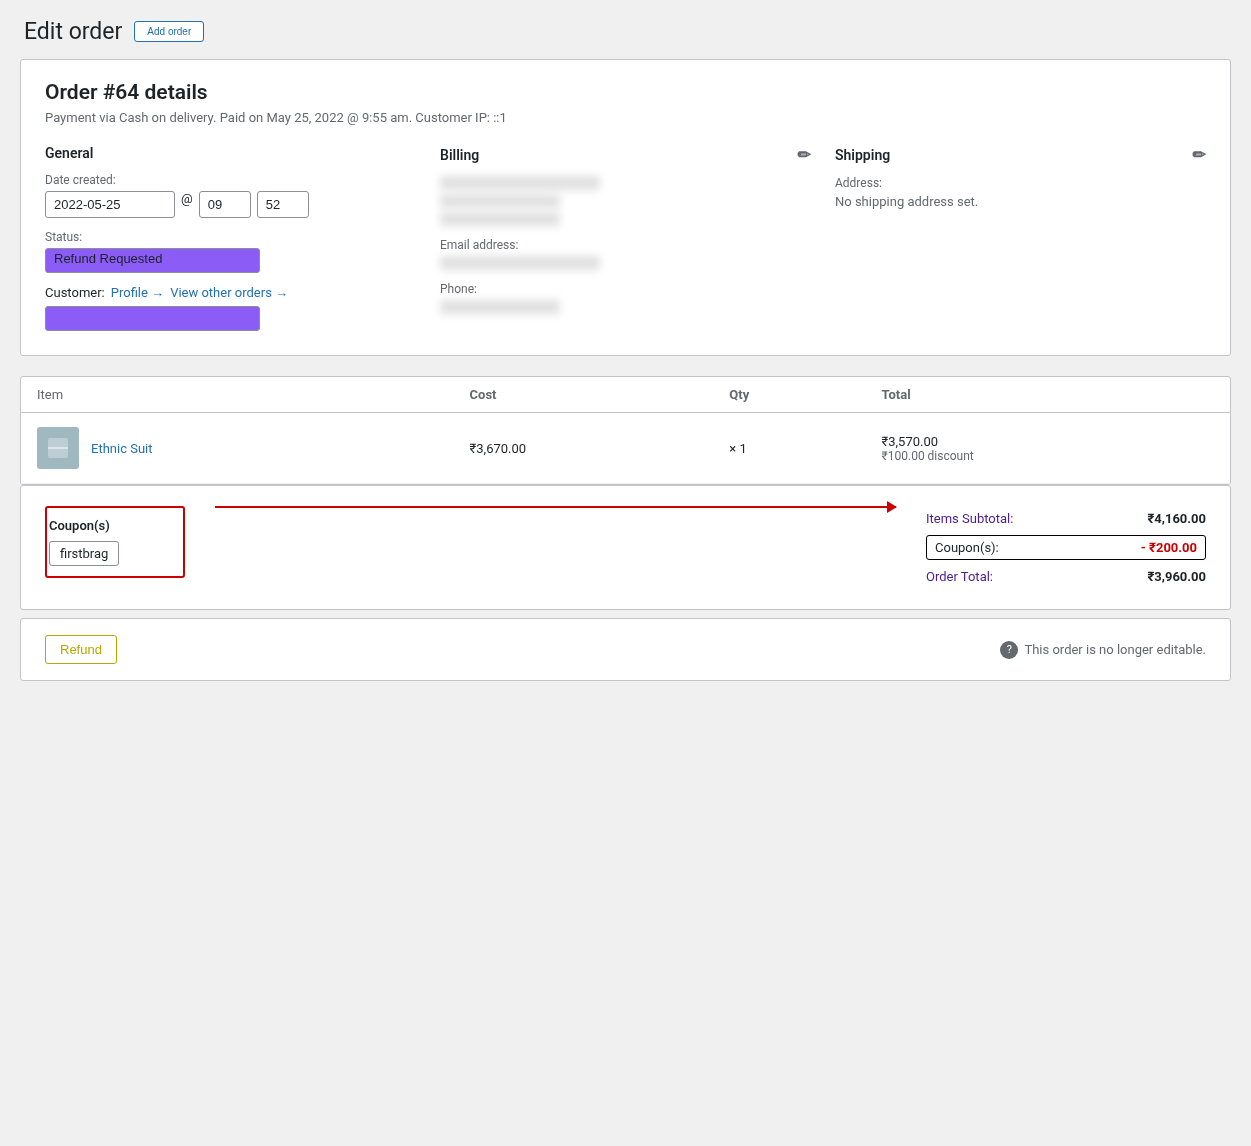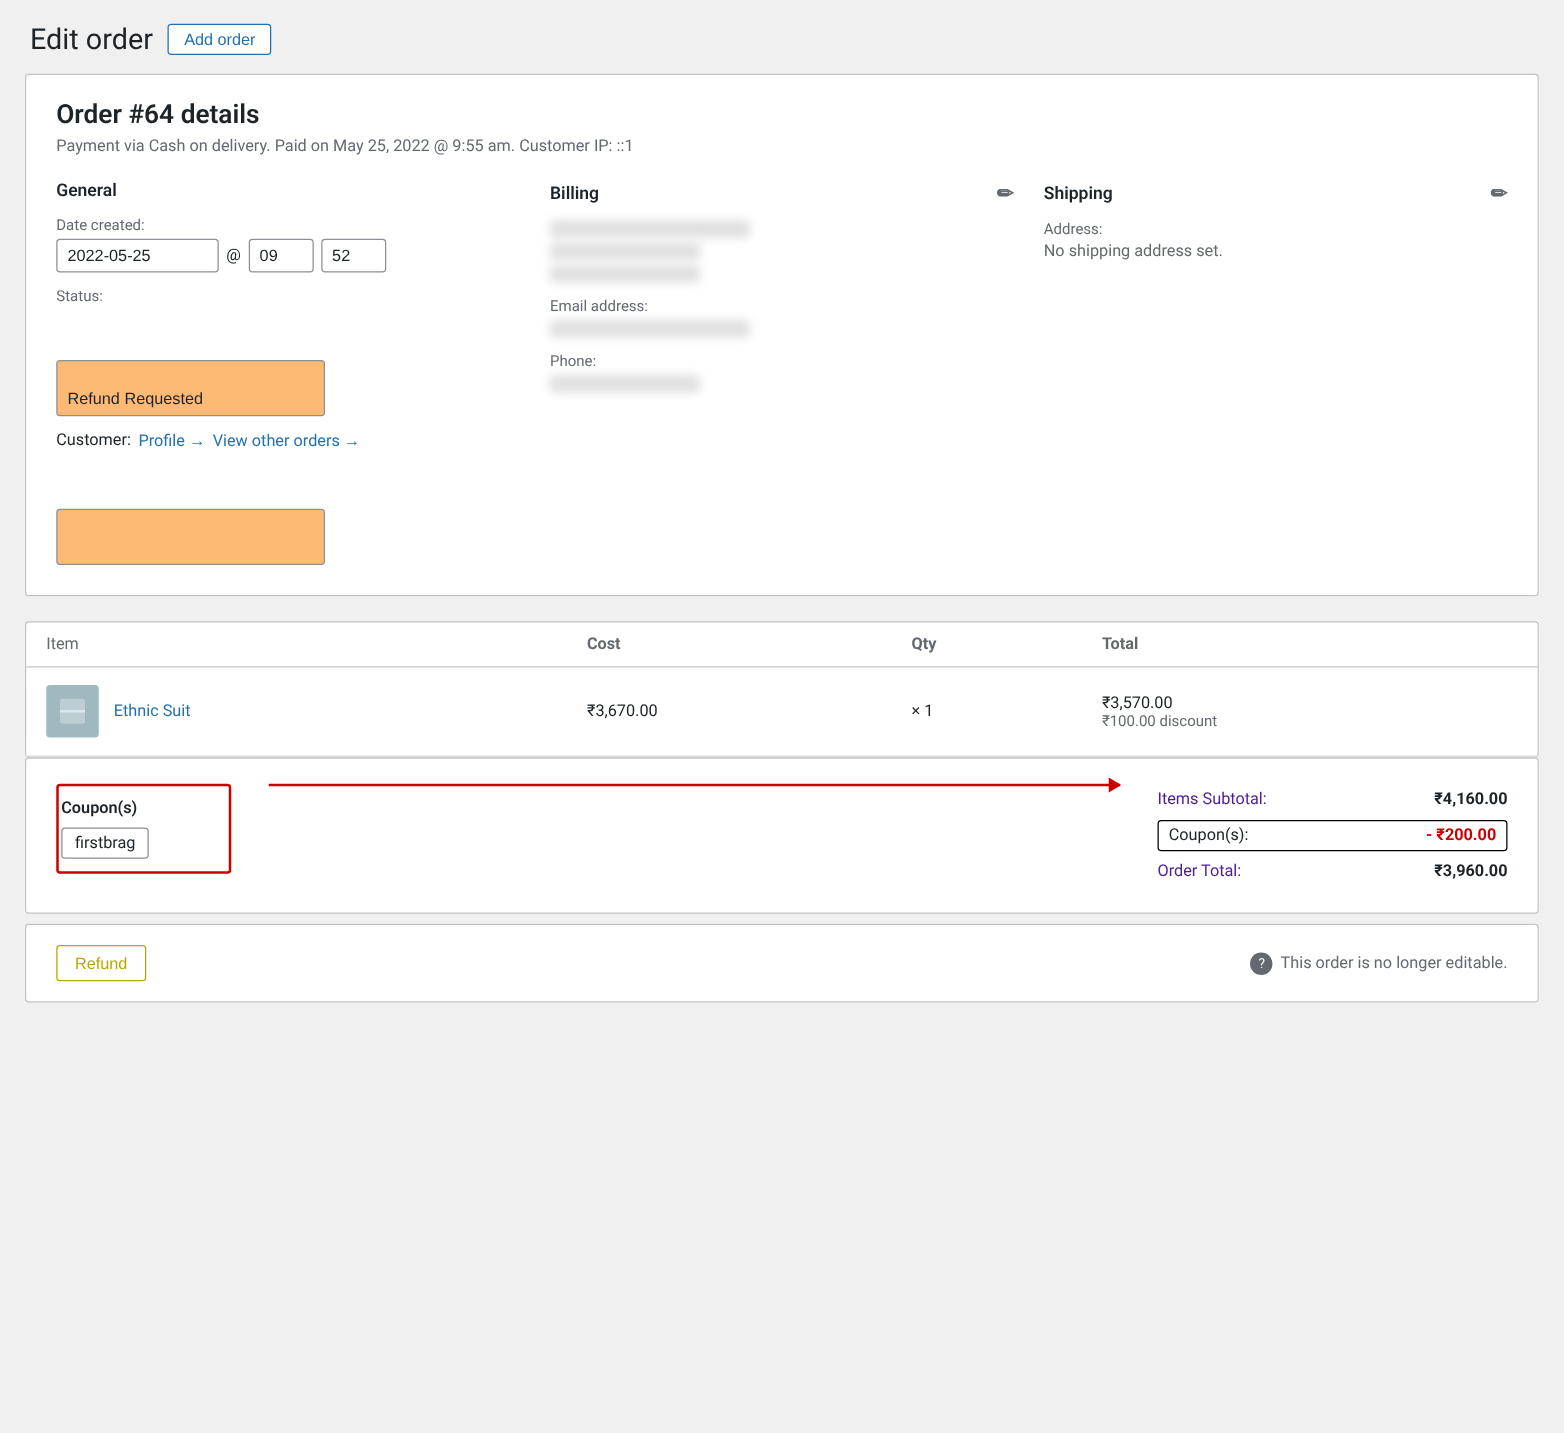--- a/index.html
+++ b/index.html
@@ -1,44 +1,44 @@
 <!DOCTYPE html>
 <html><head>
   <meta charset="utf-8">
   <style>
     * { box-sizing: border-box; margin: 0; padding: 0; }
     body { font-family: -apple-system, BlinkMacSystemFont, "Segoe UI", Roboto, sans-serif; background: #f0f0f1; color: #1d2327; font-size: 13px; }
 
     .page-header { padding: 18px 24px 14px; display: flex; align-items: center; gap: 12px; background: #f0f0f1; }
     .page-title { font-size: 23px; font-weight: 400; color: #1d2327; }
-    .add-order-btn { border: 1px solid #2271b1; color: #2271b1; background: #fff; padding: 4px 12px; border-radius: 3px; cursor: pointer; font-size: 13px; }
+    .add-order-btn { border: 1px solid #2271b1; color: #2271b1; background: #fff; padding: 4px 12px; border-radius: 3px; cursor: pointer; font-size: 10px; }
 
     .card { background: #fff; border: 1px solid #c3c4c7; border-radius: 3px; margin: 0 20px 20px; }
 
     
     .order-details-card { padding: 20px 24px 24px; }
     .order-details-card h2 { font-size: 21px; font-weight: 600; margin-bottom: 6px; }
     .order-meta { color: #646970; font-size: 13px; margin-bottom: 20px; }
 
     .order-sections { display: grid; grid-template-columns: 1fr 1fr 1fr; gap: 24px; }
 
     .section-title { font-size: 14px; font-weight: 600; margin-bottom: 12px; color: #1d2327; display: flex; justify-content: space-between; align-items: center; }
     .edit-icon { color: #646970; cursor: pointer; font-size: 16px; }
 
     .field-label { font-size: 12px; color: #646970; margin-bottom: 4px; }
-    .field-row { display: flex; align-items: center; gap: 6px; margin-bottom: 12px; }
+    .field-row { display: flex; gap: 6px; margin-bottom: 12px; }
 
     input[type="text"], input[type="date"] {
       border: 1px solid #8c8f94; border-radius: 3px; padding: 5px 8px; font-size: 13px; background: #fff; color: #1d2327;
     }
     .date-input { width: 130px; }
     .time-input { width: 52px; }
 
     .select-wrapper { position: relative; }
-    select { border: 1px solid #8c8f94; border-radius: 3px; padding: 22px 28px 6px 8px; font-size: 13px; background: #fdba74; color: #1d2327; appearance: none; width: 100%; cursor: pointer; margin-top: 40px; }
+    select { border: 1px solid #8c8f94; border-radius: 3px; padding: 2px 28px 6px 8px; font-size: 13px; background: #8b5cf6; color: #1d2327; appearance: none; width: 100%; cursor: pointer; }
     .status-select { width: 215px; }
     .customer-select { width: 215px; }
 
     .field-group { margin-bottom: 12px; }
     .customer-links { display: flex; gap: 6px; font-size: 13px; margin-bottom: 6px; }
     .customer-links a { color: #2271b1; text-decoration: none; }
 
     .billing-section .blurred { filter: blur(4px); background: #e0e0e0; border-radius: 3px; height: 14px; margin-bottom: 6px; }
     .blur-line-long { width: 160px; }
     .blur-line-medium { width: 120px; }

